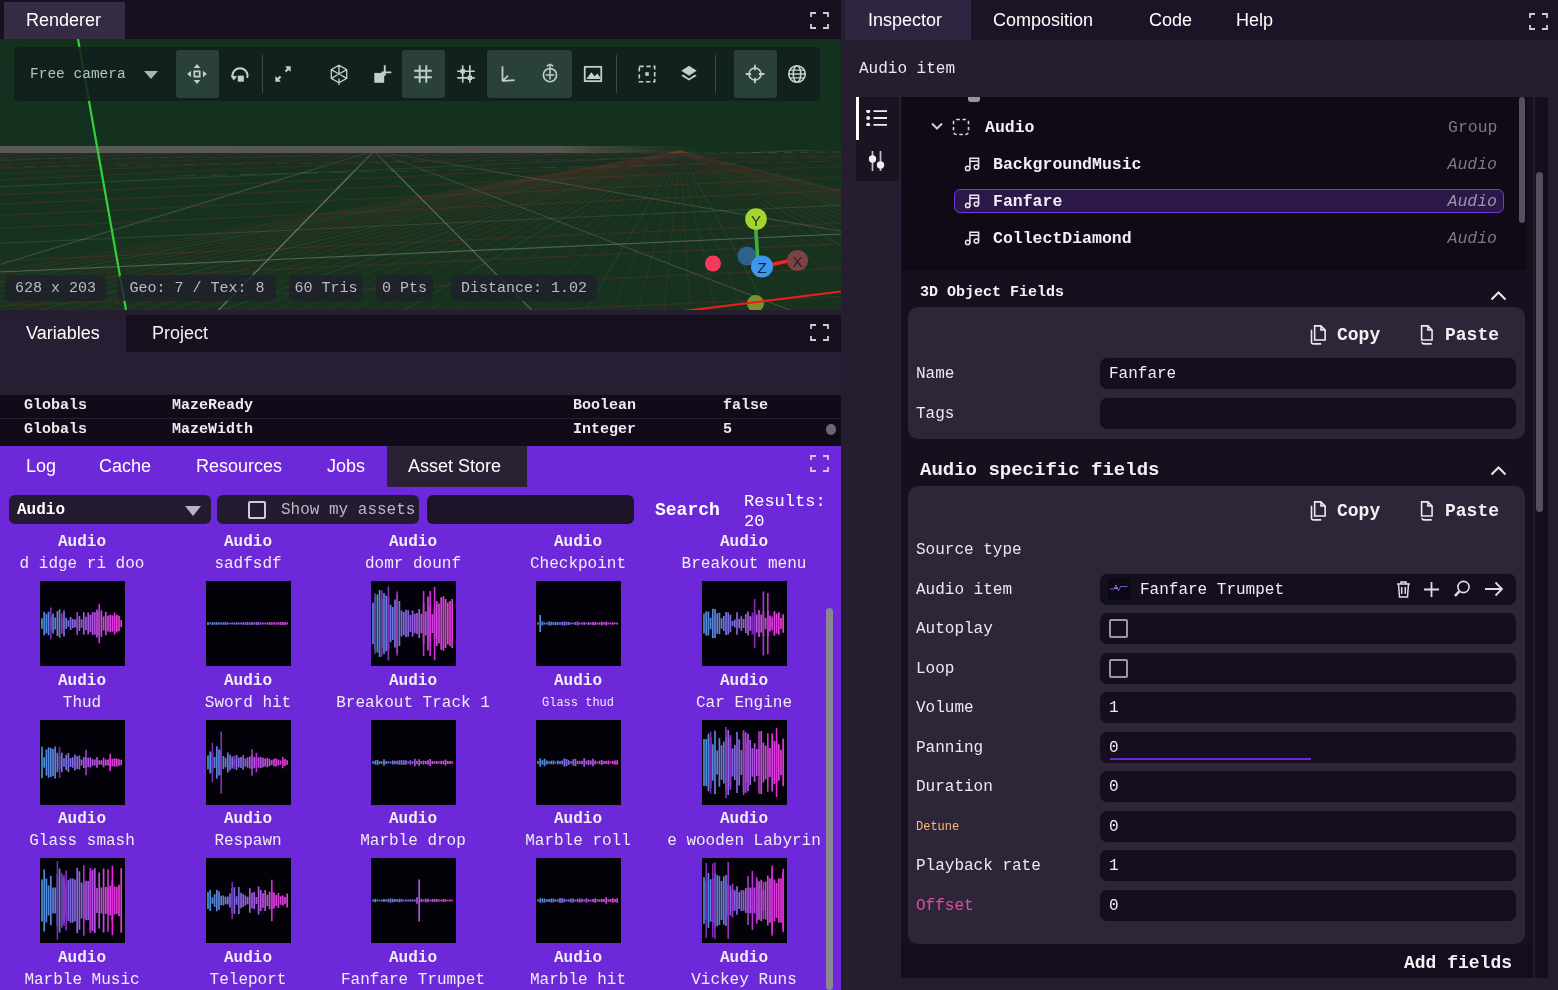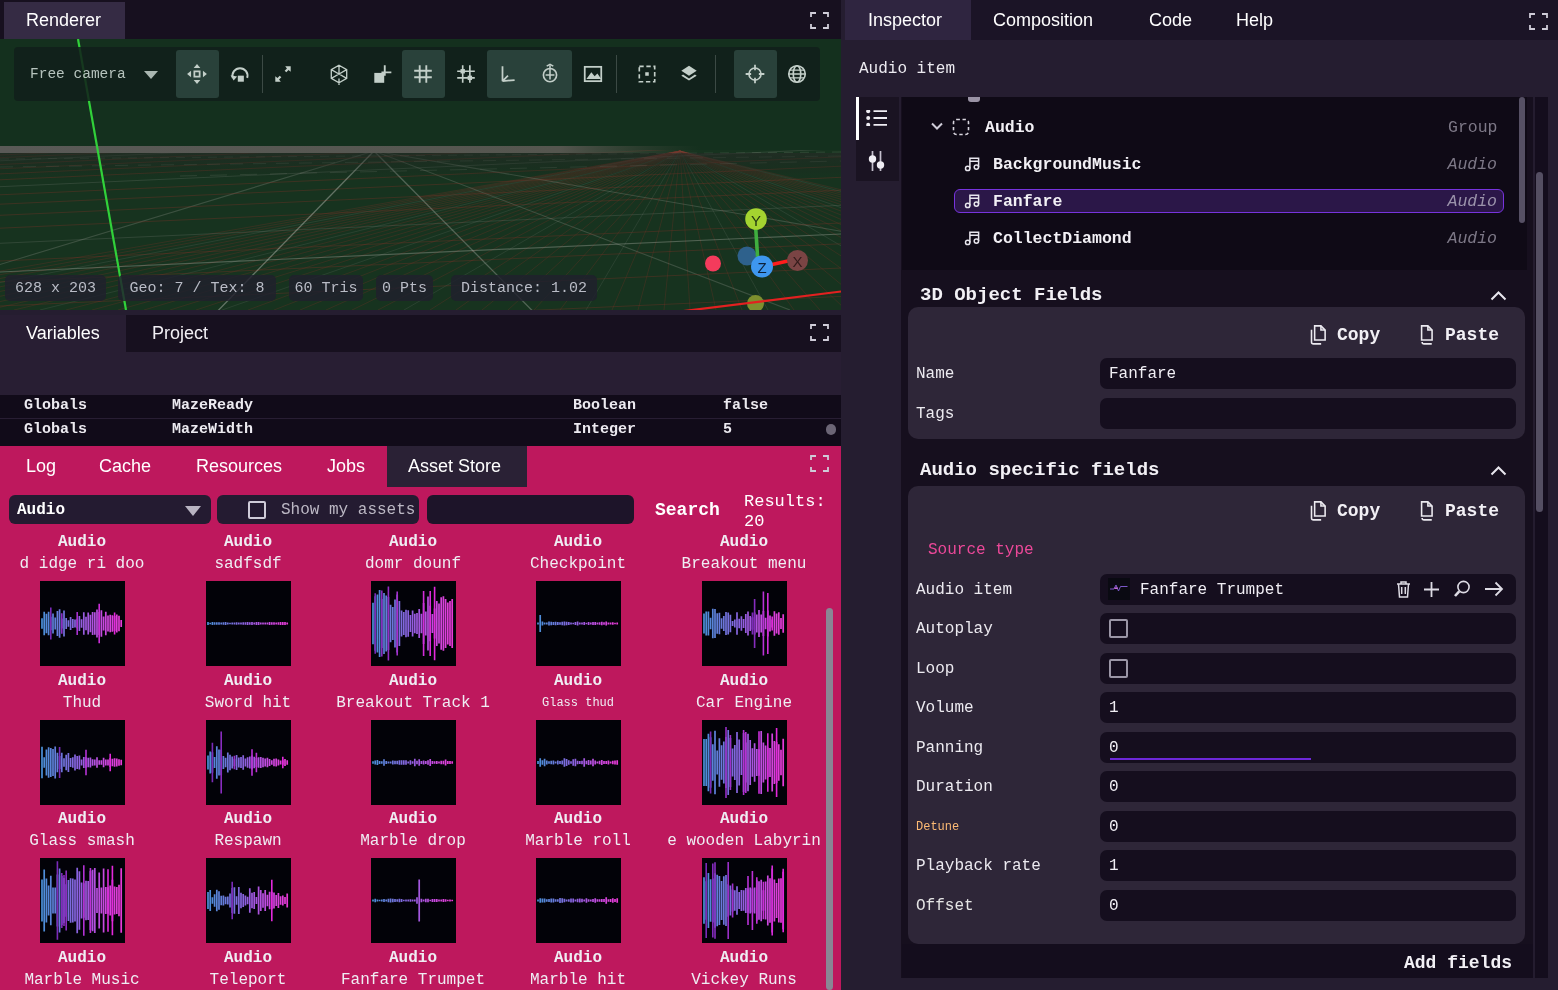--- a/index.html
+++ b/index.html
@@ -254,21 +254,21 @@
     </div>
 <div class="abs" style="left:0;top:104px;width:841px;height:23px;background:#110b19;color:#eceaf0;font-size:15px;font-weight:bold">
       <span class="abs" style="left:24px;top:2px">Globals</span>
       <span class="abs" style="left:172px;top:2px">MazeWidth</span>
       <span class="abs" style="left:573px;top:2px">Integer</span>
       <span class="abs" style="left:723px;top:2px">5</span>
     </div>
 <div class="abs" style="left:0;top:126px;width:841px;height:5px;background:#110b19"></div>
 <div class="abs" style="left:826px;top:109px;width:10px;height:11px;background:#6b6575;border-radius:5px"></div>
 </div>
-<div class="abs" style="left:0;top:446px;width:841px;height:544px;background:#be185d">
+<div class="abs" style="left:0;top:446px;width:841px;height:544px;background:#6d28d9">
 <div class="abs" style="left:387px;top:0;width:140px;height:41px;background:#2a2135"></div>
 <div class="abs sans" style="left:26px;top:0;height:41px;display:flex;align-items:center;font-size:18px;color:#fff">Log</div>
 <div class="abs sans" style="left:99px;top:0;height:41px;display:flex;align-items:center;font-size:18px;color:#fff">Cache</div>
 <div class="abs sans" style="left:196px;top:0;height:41px;display:flex;align-items:center;font-size:18px;color:#fff">Resources</div>
 <div class="abs sans" style="left:327px;top:0;height:41px;display:flex;align-items:center;font-size:18px;color:#fff">Jobs</div>
 <div class="abs sans" style="left:408px;top:0;height:41px;display:flex;align-items:center;font-size:18px;color:#fff">Asset Store</div>
 <div class="abs" style="left:810px;top:9px"><svg width="19" height="17" viewBox="0 0 19 17">
         <g stroke="#cfccd8" stroke-width="1.8" fill="none">
 <path d="M1 5V1h5M13 1h5v4M18 12v4h-5M6 16H1v-4"></path>
         </g>
@@ -690,21 +690,21 @@
     <div class="abs" style="left:148px;top:189px;height:24px;display:flex;align-items:center;font-size:16.5px;font-weight:bold;color:#f2f0f5">Fanfare</div>
     <div class="abs" style="right:61px;top:189px;height:24px;display:flex;align-items:center;font-size:16.5px;font-style:italic;color:#9b93ab">Audio</div>
 <div class="abs" style="left:118px;top:228px;width:20px;height:20px"><svg width="19" height="19" viewBox="0 0 19 19" fill="none" stroke="#e8e6ee" stroke-width="1.5">
         <circle cx="4.7" cy="14.4" r="2.2"></circle>
         <circle cx="13.4" cy="13.1" r="2.2"></circle>
         <path d="M6.9 14.4V4.3H15.6V13.1M6.9 7.3H15.6"></path>
       </svg></div>
     <div class="abs" style="left:148px;top:226px;height:24px;display:flex;align-items:center;font-size:16.5px;font-weight:bold;color:#f2f0f5">CollectDiamond</div>
     <div class="abs" style="right:61px;top:226px;height:24px;display:flex;align-items:center;font-size:16.5px;font-style:italic;color:#7d7887">Audio</div>
 <div class="abs" style="left:674px;top:97px;width:6px;height:126px;background:#565064;border-radius:3px"></div>
-<div class="abs" style="left:75px;top:284px;font-size:19px;font-weight:bold;color:#f2f0f5">3D Object Fields</div>
+<div class="abs" style="left:75px;top:284px;font-size:15px;font-weight:bold;color:#f2f0f5">3D Object Fields</div>
 <div class="abs" style="left:645px;top:288px"><svg width="17" height="10" viewBox="0 0 17 10" fill="none" stroke="#e8e6ee" stroke-width="2">
         <path d="M1.5 8.5L8.5 1.5 15.5 8.5"></path>
       </svg></div>
 <div class="abs" style="left:63px;top:307px;width:617px;height:132px;background:#2e2638;border-radius:10px">
 <div class="abs" style="left:399px;top:17px;display:flex;align-items:center;gap:8px;color:#f2f0f5;font-size:18px;font-weight:bold"><svg width="22" height="22" viewBox="0 0 21 21" fill="none" stroke="#eceaf0" stroke-width="1.5">
           <path d="M7.3 1.8h6l4 4v9.4H7.3z"></path>
           <path d="M13.3 1.8v4h4"></path>
           <path d="M13.5 19H6.2a1.9 1.9 0 01-1.9-1.9V5.5"></path>
         </svg>Copy</div>
 <div class="abs" style="left:507px;top:17px;display:flex;align-items:center;gap:8px;color:#f2f0f5;font-size:18px;font-weight:bold"><svg width="22" height="22" viewBox="0 0 21 21" fill="none" stroke="#eceaf0" stroke-width="1.5">
@@ -727,30 +727,30 @@
 <div class="abs" style="left:399px;top:14px;display:flex;align-items:center;gap:8px;color:#f2f0f5;font-size:18px;font-weight:bold"><svg width="22" height="22" viewBox="0 0 21 21" fill="none" stroke="#eceaf0" stroke-width="1.5">
           <path d="M7.3 1.8h6l4 4v9.4H7.3z"></path>
           <path d="M13.3 1.8v4h4"></path>
           <path d="M13.5 19H6.2a1.9 1.9 0 01-1.9-1.9V5.5"></path>
         </svg>Copy</div>
 <div class="abs" style="left:507px;top:14px;display:flex;align-items:center;gap:8px;color:#f2f0f5;font-size:18px;font-weight:bold"><svg width="22" height="22" viewBox="0 0 21 21" fill="none" stroke="#eceaf0" stroke-width="1.5">
           <path d="M6.3 1.8h6l4 4v9.4H6.3z"></path>
           <path d="M12.3 1.8v4h4"></path>
           <path d="M16 19H8.7a1.9 1.9 0 01-1.9-1.9"></path>
         </svg>Paste</div>
-<div class="abs" style="left:20px;top:48px;height:31px;display:flex;align-items:center;font-size:16px;color:#ec4899">Source type</div>
+<div class="abs" style="left:8px;top:48px;height:31px;display:flex;align-items:center;font-size:16px;color:#e5e5e5">Source type</div>
 <div class="abs" style="left:8px;top:88px;height:31px;display:flex;align-items:center;font-size:16px;color:#eceaf0">Audio item</div>
 <div class="abs" style="left:8px;top:127px;height:31px;display:flex;align-items:center;font-size:16px;color:#eceaf0">Autoplay</div>
 <div class="abs" style="left:8px;top:167px;height:31px;display:flex;align-items:center;font-size:16px;color:#eceaf0">Loop</div>
 <div class="abs" style="left:8px;top:206px;height:31px;display:flex;align-items:center;font-size:16px;color:#eceaf0">Volume</div>
 <div class="abs" style="left:8px;top:246px;height:31px;display:flex;align-items:center;font-size:16px;color:#eceaf0">Panning</div>
 <div class="abs" style="left:8px;top:285px;height:31px;display:flex;align-items:center;font-size:16px;color:#eceaf0">Duration</div>
 <div class="abs" style="left:8px;top:325px;height:31px;display:flex;align-items:center;font-size:12px;color:#fdba74">Detune</div>
 <div class="abs" style="left:8px;top:364px;height:31px;display:flex;align-items:center;font-size:16px;color:#eceaf0">Playback rate</div>
-<div class="abs" style="left:8px;top:404px;height:31px;display:flex;align-items:center;font-size:16px;color:#e5e5e5">Offset</div>
+<div class="abs" style="left:8px;top:404px;height:31px;display:flex;align-items:center;font-size:16px;color:#ec4899">Offset</div>
 <div class="abs" style="left:192px;top:88px;width:416px;height:31px;background:#150e1e;border-radius:7px">
         <svg class="abs" style="left:8px;top:4px;background:#0a0a12" width="22" height="22">
           <path d="M2 11h4l2-4 2.5 6 2-4.5h7" stroke="#7a58c8" stroke-width="1" fill="none"></path>
           <path d="M6.5 10.2h3.2" stroke="#c86ad8" stroke-width="1.6"></path>
         </svg>
         <div class="abs" style="left:40px;top:0;height:31px;display:flex;align-items:center;font-size:16px;color:#f0eef4">Fanfare Trumpet</div>
         <div class="abs" style="left:294px;top:5px"><svg width="19" height="20" viewBox="0 0 19 20" fill="none" stroke="#dddbe4" stroke-width="1.5">
             <path d="M3 5h13M7 5V3h5v2M4.5 5l1 13h8l1-13M7.7 8v7M11.3 8v7"></path>
           </svg></div>
         <div class="abs" style="left:322px;top:6px"><svg width="19" height="19" viewBox="0 0 19 19" stroke="#dddbe4" stroke-width="1.8">

